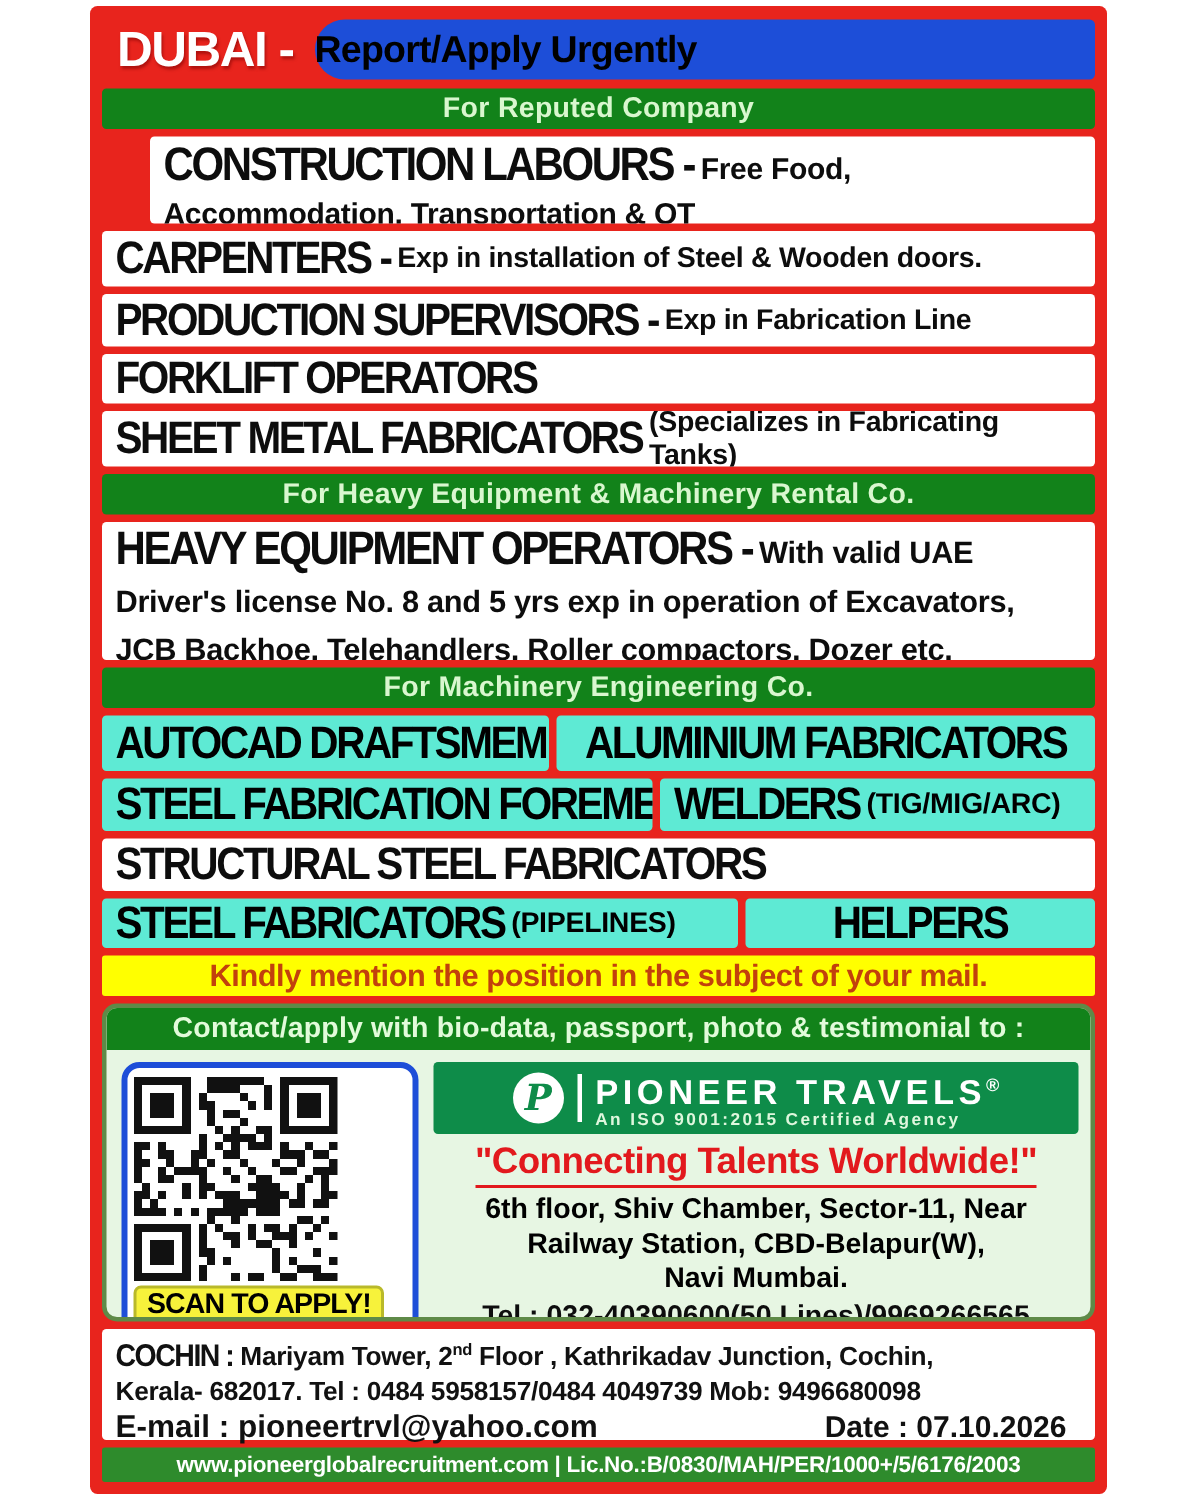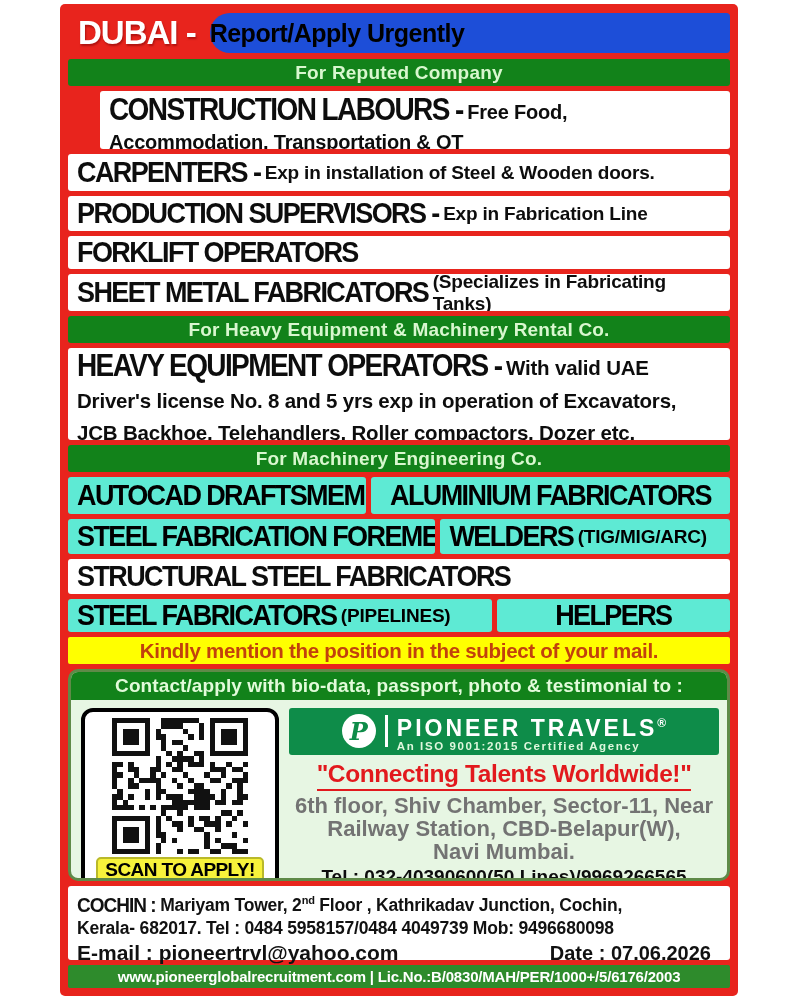--- a/index.html
+++ b/index.html
@@ -49,41 +49,41 @@
   .cell.mid { justify-content:center; }
   .w45{width:45%} .w55{flex:1} .w555{width:55.5%} .w445{flex:1} .w64{width:64%} .w36{flex:1}
 
   
   .contact { background:#e7f6e3; border:3px solid #5f8a48; border-radius:10px;
              display:flex; flex-direction:column; overflow:hidden; }
   .cbanner { background:#12821a; color:#e2fbda; font-weight:bold; font-size:19px;
              text-align:center; padding:3px 0; flex:0 0 auto; letter-spacing:0.1px; }
   .cbody { flex:1; display:flex; gap:10px; padding:8px 8px 6px 10px; }
 
-  .qrcard { width:198px; flex:0 0 auto; background:#ffffff; border:4px solid #000000;
-            border-radius:12px; display:flex; flex-direction:column; align-items:center;
+  .qrcard { width:198px; flex:0 0 auto; background:#ffffff; border:4px solid #1d4ed8;
+            border-radius:12px; display:flex; flex-direction:column; align-items:flex-start;
             padding:6px 4px 5px; }
   .qrcard svg { width:136px; height:136px; }
   .qrcap { background:#f7f23b; border:2px solid #b9b92a; border-radius:5px;
            font-weight:bold; font-size:19px; letter-spacing:-0.6px; padding:0 7px; margin-top:3px;
            white-space:nowrap; }
 
   .agcol { flex:1; display:flex; flex-direction:column; align-items:center; }
   .agbanner { background:#0e8c49; width:100%; border-radius:3px; color:#fff;
               display:flex; align-items:center; justify-content:center; gap:9px; padding:3px 4px; }
   .aglogo { width:34px; height:34px; border-radius:50%; background:#ffffff; color:#0e8c49;
             display:flex; align-items:center; justify-content:center;
             font-family:"DejaVu Serif", serif; font-style:italic; font-weight:bold; font-size:24px; flex:0 0 auto;}
   .agdiv { width:3px; height:32px; background:#ffffff; flex:0 0 auto; }
   .agname { font-weight:bold; font-size:23px; letter-spacing:3px; line-height:24px; white-space:nowrap; }
   .agname sup { font-size:12px; letter-spacing:0; }
   .agiso { font-weight:bold; font-size:11.5px; letter-spacing:1.6px; color:#dff7dd; }
   .slogan { color:#e2191d; font-weight:bold; font-size:24.5px; letter-spacing:-0.4px;
             border-bottom:2.5px solid #e2191d; padding-bottom:1px; margin:5px 0 3px; white-space:nowrap; }
-  .addr { font-weight:bold; font-size:22px; text-align:center; line-height:23px; color:#737373; }
+  .addr { font-weight:bold; font-size:19px; text-align:center; line-height:23px; color:#000000; }
   .tel { font-weight:bold; font-size:19px; margin-top:3px; color:#0d0d0d; white-space:nowrap; }
 
   
   .cochin { background:#ffffff; border-radius:3px; padding:3px 9px 0; color:#111; }
   .cline { font-weight:bold; font-size:17.5px; line-height:23px; letter-spacing:-0.2px; }
   .clabel { font-weight:bold; font-size:19px; letter-spacing:-1px; display:inline-block;
             transform:scaleY(1.1); }
   .cline sup { font-size:11px; }
   .cbot { display:flex; justify-content:space-between; align-items:baseline; padding:1px 4px 0 0; }
   .cmail { font-weight:bold; font-size:21px; }
@@ -418,21 +418,21 @@
     </div>
   </div>
 
   <div class="cochin h74">
     <div class="cline">
       <span class="clabel">COCHIN :</span><span> Mariyam Tower, 2</span><sup>nd</sup><span> Floor , Kathrikadav Junction, Cochin,</span>
     </div>
     <div class="cline">Kerala- 682017. Tel : 0484 5958157/0484 4049739 Mob: 9496680098</div>
     <div class="cbot">
       <span class="cmail">E-mail : pioneertrvl@yahoo.com</span>
-      <span class="cdate">Date : 07.06.2026</span>
+      <span class="cdate">Date : 07.10.2026</span>
     </div>
   </div>
 
   <div class="foot h23">
     <span>www.pioneerglobalrecruitment.com | Lic.No.:B/0830/MAH/PER/1000+/5/6176/2003</span>
   </div>
 
 </div>
 
 </body></html>

